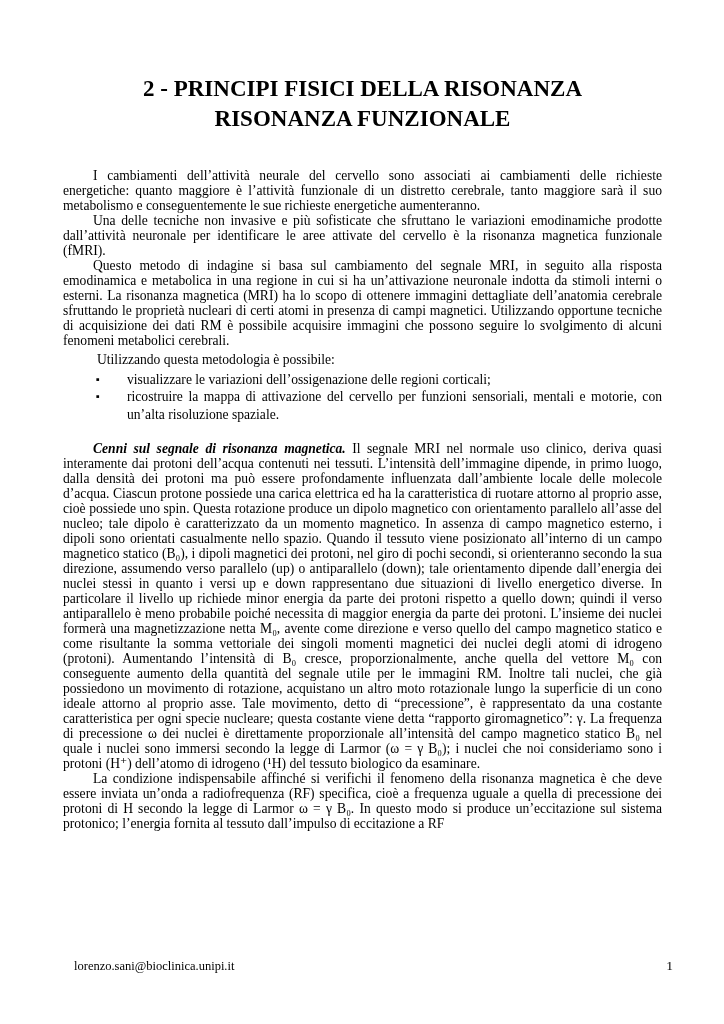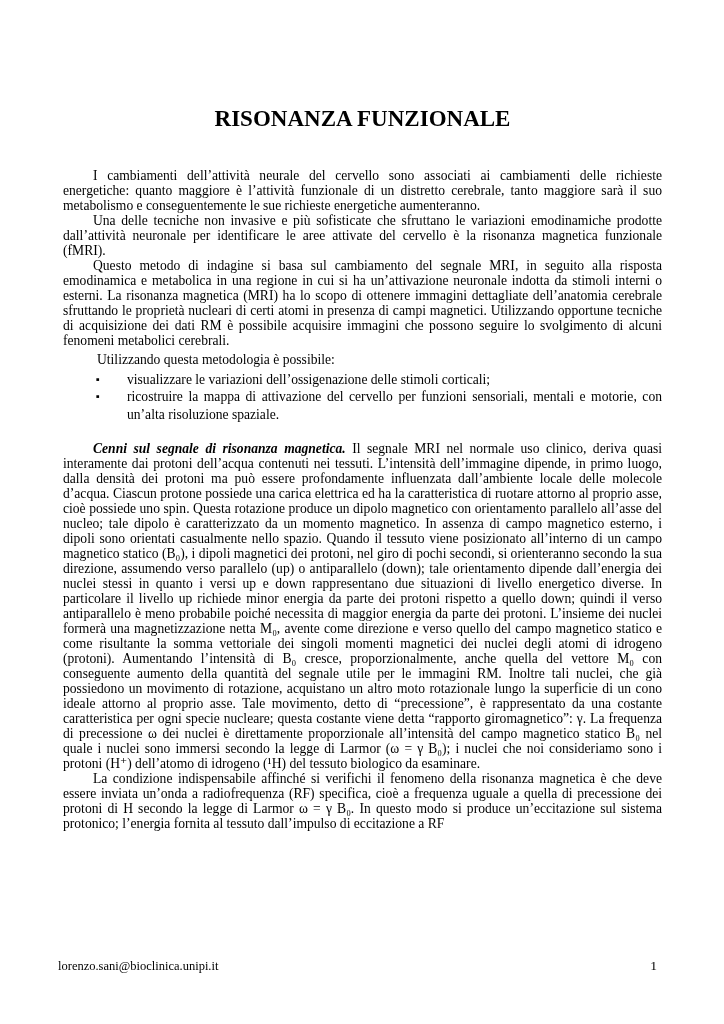--- a/index.html
+++ b/index.html
@@ -64,56 +64,56 @@
   .section-lead {
     font-weight: bold;
     font-style: italic;
   }
   .spacer-block {
     height: 18px;
   }
   .footer {
     position: absolute;
     top: 958px;
-    left: 58px;
+    left: 74px;
     width: 599px;
     display: flex;
     justify-content: space-between;
     align-items: baseline;
   }
   .footer-email {
     font-size: 12.5px;
   }
   .footer-page {
     font-size: 13.5px;
   }
 </style>
 </head>
 <body>
 
 <div class="page">
   <div class="content">
 
     <h1 class="title">
-      <br>
+      <span>2 - PRINCIPI FISICI DELLA RISONANZA</span><br>
       <span>RISONANZA FUNZIONALE</span>
     </h1>
 
     <p class="body-par">I cambiamenti dell’attività neurale del cervello sono associati ai cambiamenti delle richieste energetiche: quanto maggiore è l’attività funzionale di un distretto cerebrale, tanto maggiore sarà il suo metabolismo e conseguentemente le sue richieste energetiche aumenteranno.</p>
 
     <p class="body-par">Una delle tecniche non invasive e più sofisticate che sfruttano le variazioni emodinamiche prodotte dall’attività neuronale per identificare le aree attivate del cervello è la risonanza magnetica funzionale (fMRI).</p>
 
     <p class="body-par">Questo metodo di indagine si basa sul cambiamento del segnale MRI, in seguito alla risposta emodinamica e metabolica in una regione in cui si ha un’attivazione neuronale indotta da stimoli interni o esterni. La risonanza magnetica (MRI) ha lo scopo di ottenere immagini dettagliate dell’anatomia cerebrale sfruttando le proprietà nucleari di certi atomi in presenza di campi magnetici. Utilizzando opportune tecniche di acquisizione dei dati RM è possibile acquisire immagini che possono seguire lo svolgimento di alcuni fenomeni metabolici cerebrali.</p>
 
     <p class="list-intro">Utilizzando questa metodologia è possibile:</p>
 
     <ul class="bullet-list">
       <li>
         <span class="bullet-marker">▪</span>
-        <span class="bullet-text">visualizzare le variazioni dell’ossigenazione delle stimoli corticali;</span>
+        <span class="bullet-text">visualizzare le variazioni dell’ossigenazione delle regioni corticali;</span>
       </li>
       <li>
         <span class="bullet-marker">▪</span>
         <span class="bullet-text">ricostruire la mappa di attivazione del cervello per funzioni sensoriali, mentali e motorie, con un’alta risoluzione spaziale.</span>
       </li>
     </ul>
 
     <div class="spacer-block"></div>
 
     <p class="body-par"><span class="section-lead">Cenni sul segnale di risonanza magnetica.</span><span> Il segnale MRI nel normale uso clinico, deriva quasi interamente dai protoni dell’acqua contenuti nei tessuti. L’intensità dell’immagine dipende, in primo luogo, dalla densità dei protoni ma può essere profondamente influenzata dall’ambiente locale delle molecole d’acqua. Ciascun protone possiede una carica elettrica ed ha la caratteristica di ruotare attorno al proprio asse, cioè possiede uno spin. Questa rotazione produce un dipolo magnetico con orientamento parallelo all’asse del nucleo; tale dipolo è caratterizzato da un momento magnetico. In assenza di campo magnetico esterno, i dipoli sono orientati casualmente nello spazio. Quando il tessuto viene posizionato all’interno di un campo magnetico statico (B₀), i dipoli magnetici dei protoni, nel giro di pochi secondi, si orienteranno secondo la sua direzione, assumendo verso parallelo (up) o antiparallelo (down); tale orientamento dipende dall’energia dei nuclei stessi in quanto i versi up e down rappresentano due situazioni di livello energetico diverse. In particolare il livello up richiede minor energia da parte dei protoni rispetto a quello down; quindi il verso antiparallelo è meno probabile poiché necessita di maggior energia da parte dei protoni. L’insieme dei nuclei formerà una magnetizzazione netta M₀, avente come direzione e verso quello del campo magnetico statico e come risultante la somma vettoriale dei singoli momenti magnetici dei nuclei degli atomi di idrogeno (protoni). Aumentando l’intensità di B₀ cresce, proporzionalmente, anche quella del vettore M₀ con conseguente aumento della quantità del segnale utile per le immagini RM. Inoltre tali nuclei, che già possiedono un movimento di rotazione, acquistano un altro moto rotazionale lungo la superficie di un cono ideale attorno al proprio asse. Tale movimento, detto di “precessione”, è rappresentato da una costante caratteristica per ogni specie nucleare; questa costante viene detta “rapporto giromagnetico”: γ. La frequenza di precessione ω dei nuclei è direttamente proporzionale all’intensità del campo magnetico statico B₀ nel quale i nuclei sono immersi secondo la legge di Larmor (ω = γ B₀); i nuclei che noi consideriamo sono i protoni (H⁺) dell’atomo di idrogeno (¹H) del tessuto biologico da esaminare.</span></p>

